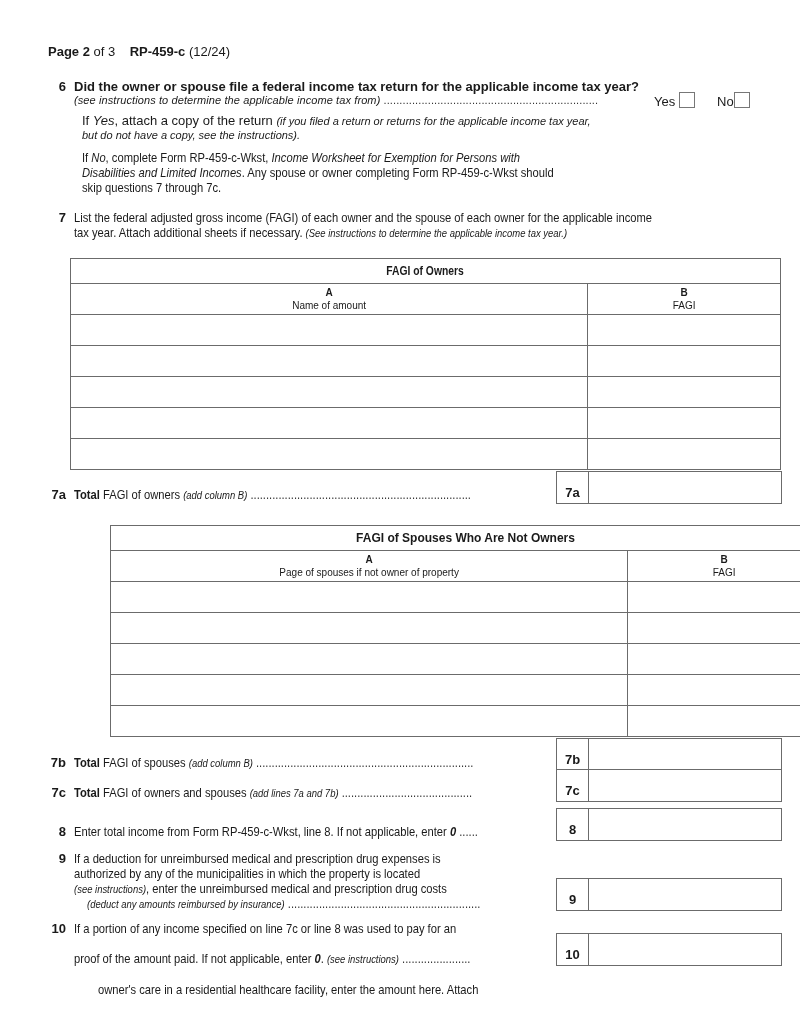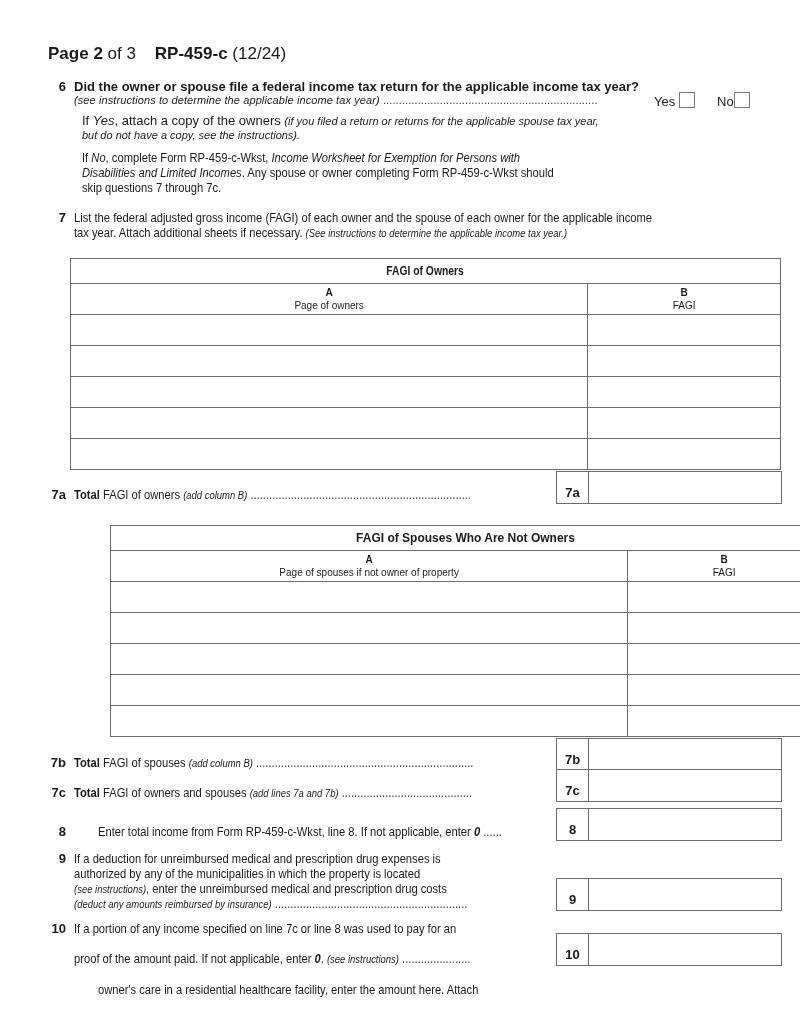--- a/index.html
+++ b/index.html
@@ -1,19 +1,19 @@
 <!DOCTYPE html>
 <html><head>
 <meta charset="utf-8">
 <style>
   html, body { margin: 0; padding: 0; background: #ffffff; }
   body { width: 800px; height: 1035px; position: relative; overflow: hidden;
          font-family: "Liberation Sans", sans-serif; color: #1a1a1a; }
   .abs { position: absolute; }
-  .hdr { left: 48px; top: 44px; font-size: 17px; white-space: nowrap; }
+  .hdr { left: 48px; top: 44px; font-size: 13px; white-space: nowrap; }
   .hdr b { font-weight: bold; }
   .qnum { font-weight: bold; font-size: 13px; text-align: right; width: 20px; }
   .txt { font-size: 13px; line-height: 15px; white-space: nowrap; }
   .small { font-size: 11px; font-style: italic; }
   .it { font-style: italic; }
   .cb { display: inline-block; width: 14px; height: 14px; border: 1px solid #777; vertical-align: -2px; background: #fff; }
   .dots { color: #333; }
   table.fagi { position: absolute; border-collapse: collapse; }
   table.fagi td { border: 1.2px solid #6b6b6b; padding: 0; }
   .th-title { text-align: center; font-weight: bold; font-size: 12px; height: 24px; }
@@ -34,33 +34,33 @@
   <b>2</b>
   <span>of 3</span>
   &nbsp;&nbsp;
   <b>RP-459-c</b>
   <span>(12/24)</span>
 </div>
 
 <div class="abs qnum" style="left:46px; top:79px;">6</div>
 <div class="abs txt" style="left:74px; top:79px;font-weight:bold;">Did the owner or spouse file a federal income tax return for the applicable income tax year?</div>
 <div class="abs small" style="left:74px; top:94px; white-space:nowrap; letter-spacing:0.1px;">
-  <span>(see instructions to determine the applicable income tax year)</span>
+  <span>(see instructions to determine the applicable income tax from)</span>
   <span class="dots" style="font-style:normal;">....................................................................</span>
 </div>
 <div class="abs txt" style="left:654px; top:92px;">
   <span>Yes</span>
   <span class="cb"></span>
 </div>
 <div class="abs txt" style="left:717px; top:92px;">
   <span>No</span><span class="cb"></span>
 </div>
 
 <div class="abs txt" style="left:82px; top:113px;">
-  <span>If </span><span class="it">Yes</span><span>, attach a copy of the owners </span><span class="small">(if you filed a return or returns for the applicable spouse tax year,</span>
+  <span>If </span><span class="it">Yes</span><span>, attach a copy of the return </span><span class="small">(if you filed a return or returns for the applicable income tax year,</span>
 </div>
 <div class="abs small" style="left:82px; top:129px;">but do not have a copy, see the instructions).</div>
 
 <div class="abs txt" style="left:82px; top:150px;">
   <span class="condensed">
     <span>If </span><span class="it">No</span><span>, complete Form RP-459-c-Wkst, </span><span class="it">Income Worksheet for Exemption for Persons with</span>
   </span>
 </div>
 <div class="abs txt" style="left:82px; top:165px;">
   <span class="condensed">
@@ -82,21 +82,21 @@
 <table class="fagi" style="left:70px; top:258px; width:711px;">
   <colgroup>
       <col style="width:518px;">
       <col style="width:193px;">
     </colgroup>
   <tbody>
       <tr>
     <td colspan="2" class="th-title"><span class="condensed" style="transform-origin:center;">FAGI of Owners</span></td>
   </tr>
   <tr>
-    <td class="th-col"><b>A</b><br><span>Page of owners</span></td>
+    <td class="th-col"><b>A</b><br><span>Name of amount</span></td>
     <td class="th-col"><b>B</b><br><span>FAGI</span></td>
   </tr>
   <tr class="row">
     <td></td>
     <td></td>
   </tr>
   <tr class="row">
     <td></td>
     <td></td>
   </tr>
@@ -172,33 +172,33 @@
 <div class="abs qnum" style="left:40px; top:785px; width:26px;">7c</div>
 <div class="abs txt" style="left:74px; top:785px;">
   <span class="condensed"><b>Total</b><span> FAGI of owners and spouses </span><span class="small">(add lines 7a and 7b)</span> <span class="dots">..........................................</span></span>
 </div>
 <div class="linebox" style="left:556px; top:769px; width:224px; height:31px;">
   <div class="lbl">7c</div>
   <div class="amt"></div>
 </div>
 
 <div class="abs qnum" style="left:46px; top:824px;">8</div>
-<div class="abs txt" style="left:74px; top:824px;margin-left:24px;">
+<div class="abs txt" style="left:74px; top:824px;">
   <span class="condensed"><span>Enter total income from Form RP-459-c-Wkst, line 8. If not applicable, enter </span><b class="it">0</b><span class="dots"> ......</span></span>
 </div>
 <div class="linebox" style="left:556px; top:808px; width:224px; height:31px;">
   <div class="lbl">8</div>
   <div class="amt"></div>
 </div>
 
 <div class="abs qnum" style="left:46px; top:851px;">9</div>
 <div class="abs txt" style="left:74px; top:851px;"><span class="condensed">If a deduction for unreimbursed medical and prescription drug expenses is</span></div>
 <div class="abs txt" style="left:74px; top:866px;"><span class="condensed">authorized by any of the municipalities in which the property is located</span></div>
 <div class="abs txt" style="left:74px; top:881px;"><span class="condensed"><span class="small">(see instructions)</span><span>, enter the unreimbursed medical and prescription drug costs</span></span></div>
-<div class="abs txt" style="left:74px; top:896px;text-decoration:underline;"><span class="condensed"><span class="small">(deduct any amounts reimbursed by insurance)</span><span class="dots"> ..............................................................</span></span></div>
+<div class="abs txt" style="left:87px; top:896px;text-decoration:underline;"><span class="condensed"><span class="small">(deduct any amounts reimbursed by insurance)</span><span class="dots"> ..............................................................</span></span></div>
 <div class="linebox" style="left:556px; top:878px; width:224px; height:31px;">
   <div class="lbl">9</div>
   <div class="amt"></div>
 </div>
 
 <div class="abs qnum" style="left:40px; top:921px; width:26px;">10</div>
 <div class="abs txt" style="left:74px; top:921px;"><span class="condensed">If a portion of any income specified on line 7c or line 8 was used to pay for an</span></div>
 <div class="abs txt" style="left:74px; top:982px;margin-left:24px;"><span class="condensed">owner's care in a residential healthcare facility, enter the amount here. Attach</span></div>
 <div class="abs txt" style="left:74px; top:951px;"><span class="condensed"><span>proof of the amount paid. If not applicable, enter </span><b class="it">0</b><span>. </span><span class="small">(see instructions)</span><span class="dots"> ......................</span></span></div>
 <div class="linebox" style="left:556px; top:933px; width:224px; height:31px;">

